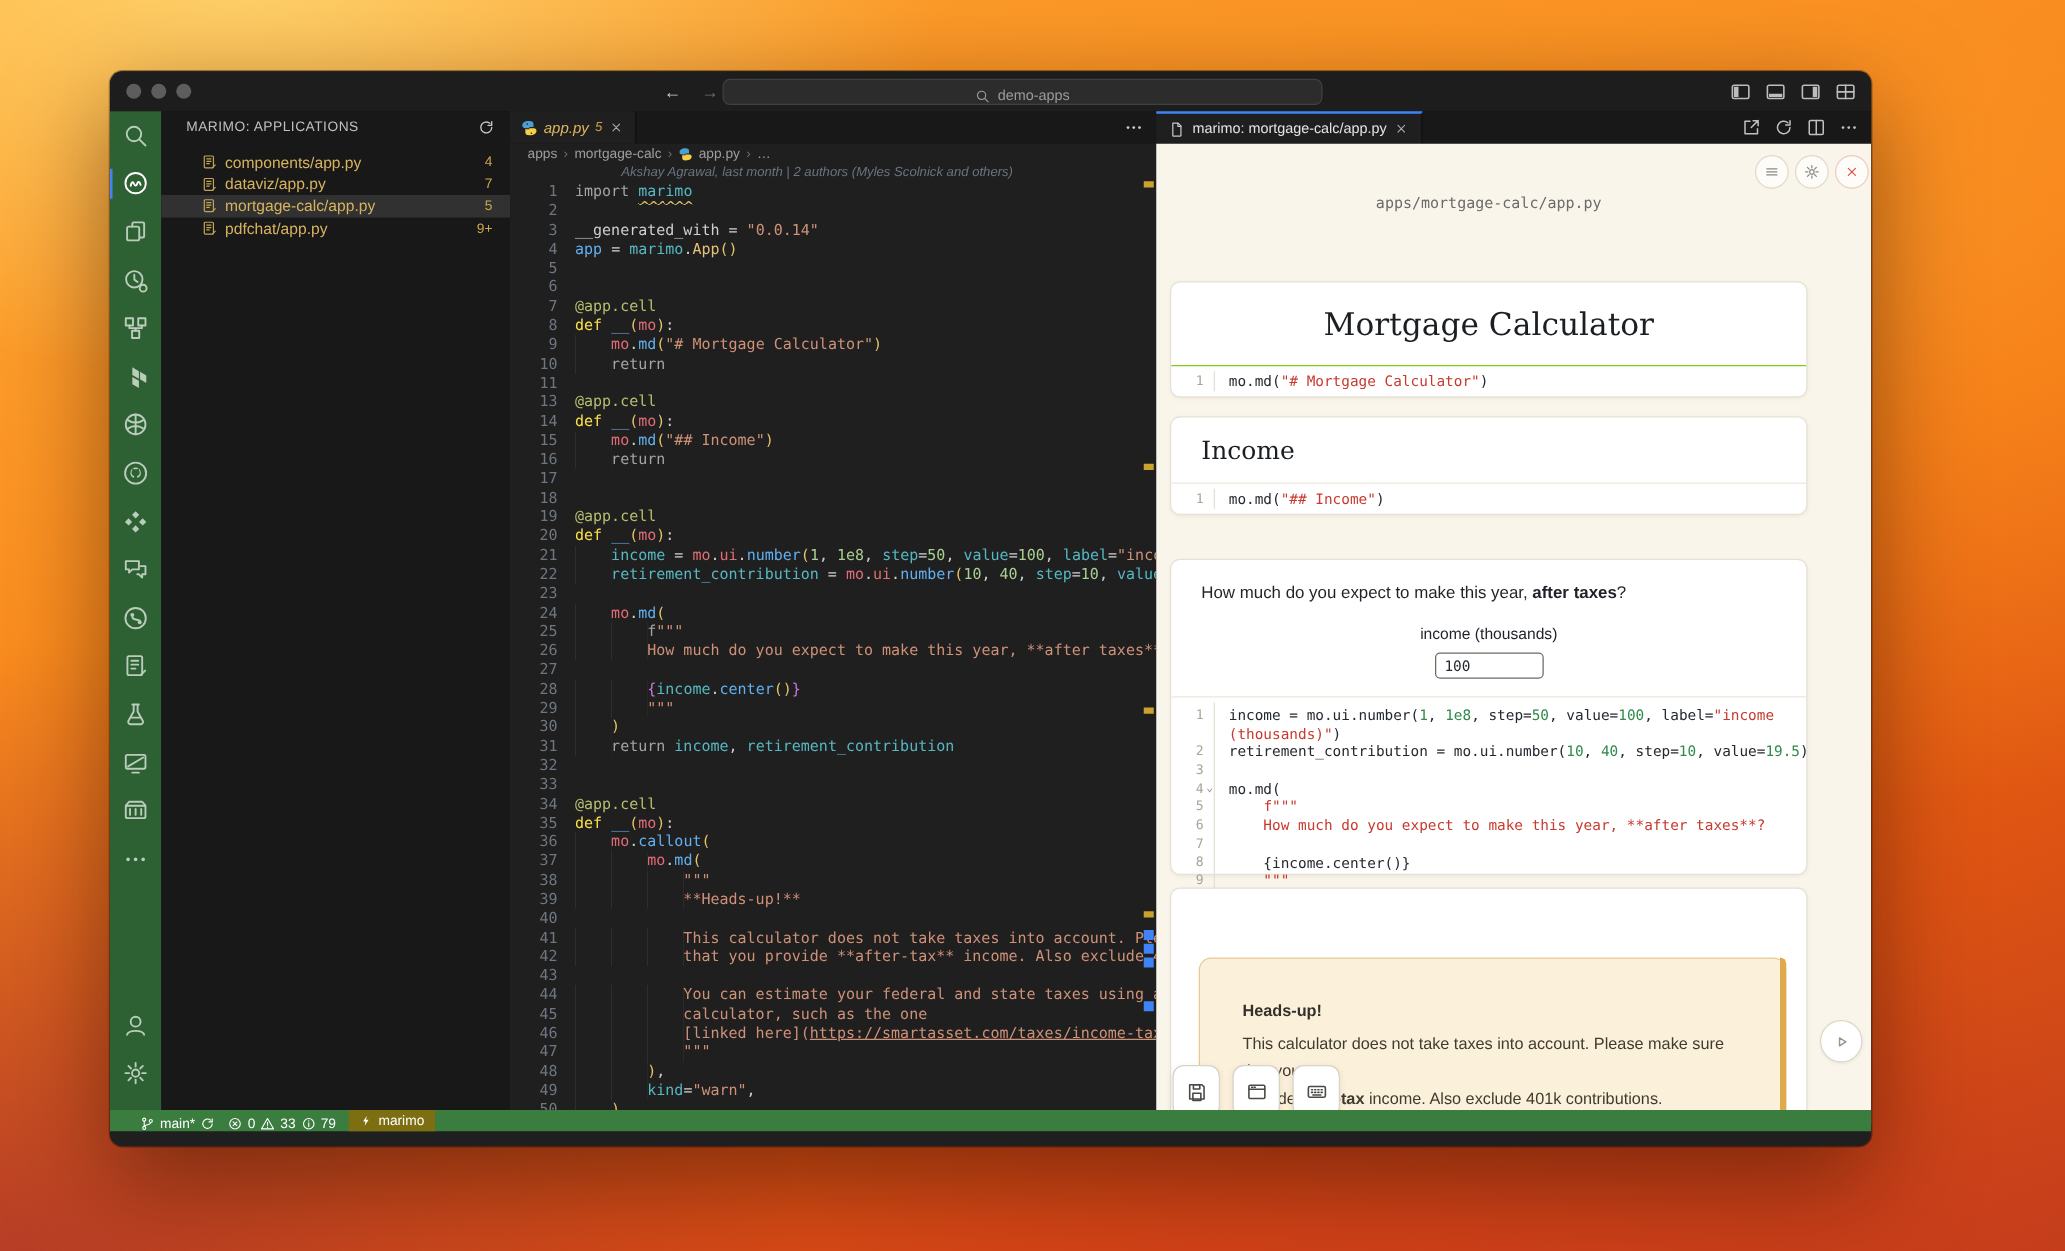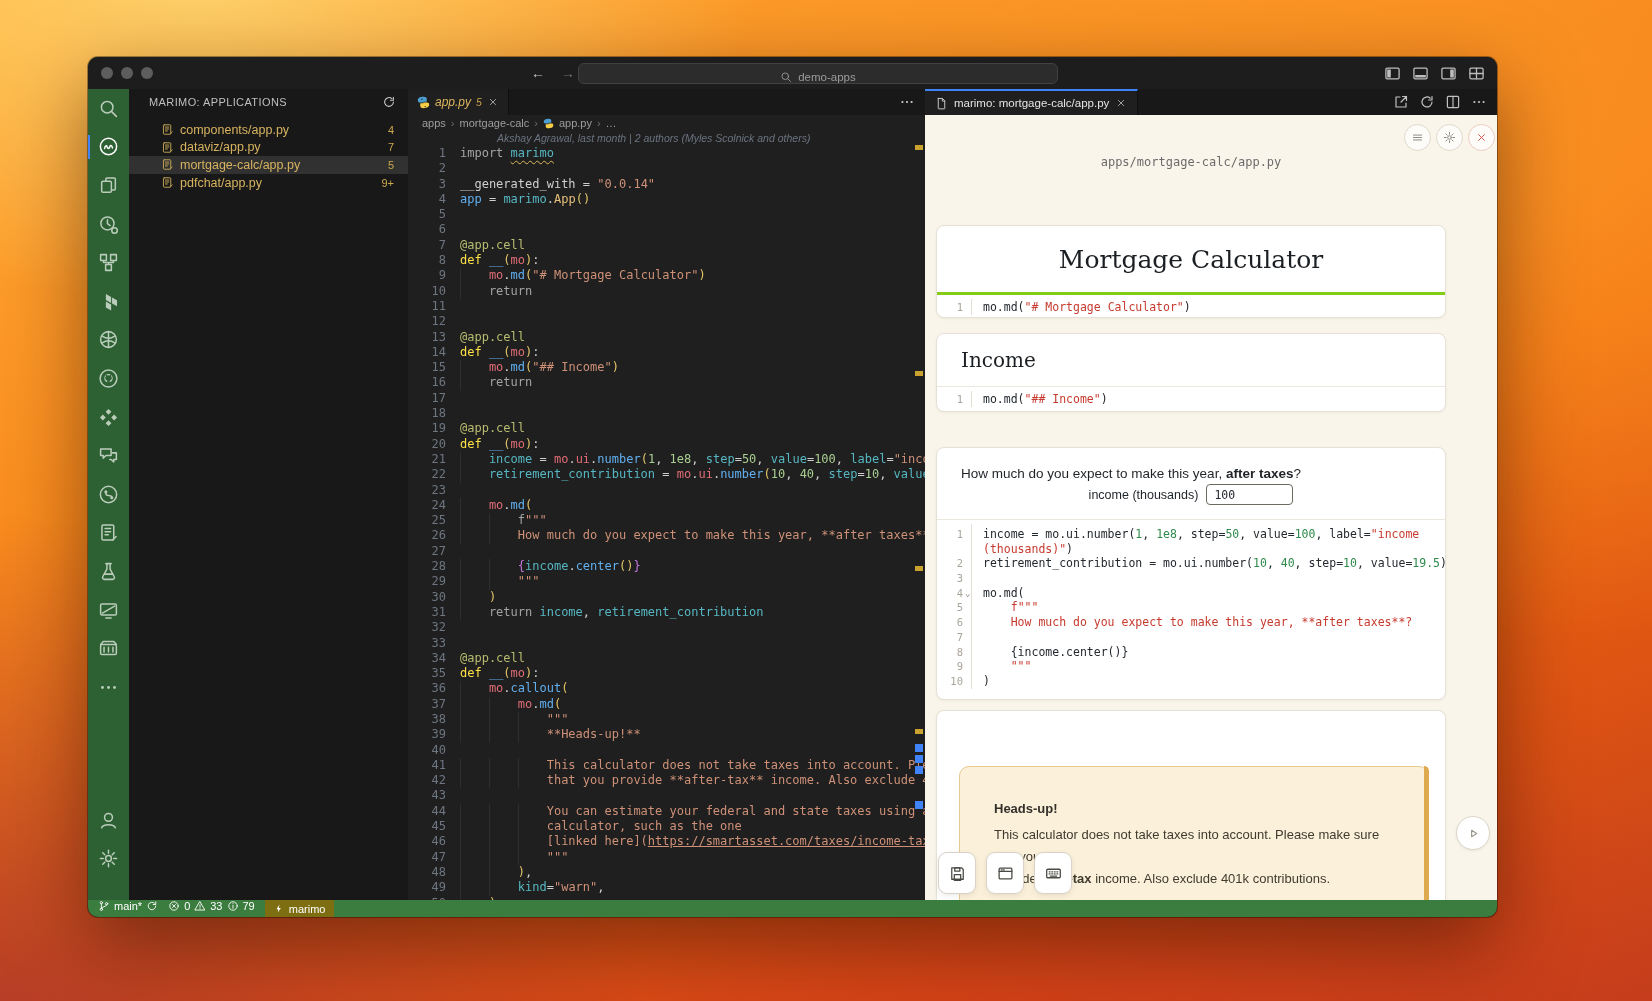--- a/index.html
+++ b/index.html
@@ -84,52 +84,52 @@
   .wv-toolbar{position:absolute;top:9px;left:479px;display:flex;gap:5px;}
   .circle-btn{width:25px;height:25px;border-radius:50%;border:1px solid #dfd9cb;background:rgba(255,255,255,.65);
     display:flex;align-items:center;justify-content:center;color:#8a8a85;}
   .circle-btn .ic{width:13px;height:13px}
   .circle-btn.danger{color:#d9534f;border-color:#ecccc2}
   .wv-path{position:absolute;left:11px;top:40px;width:510px;text-align:center;font-family:"DejaVu Sans Mono",monospace;font-size:12px;color:#6b6b6b;}
   .card{position:absolute;left:11px;width:510px;background:#fff;border:1px solid #e5e1d6;border-radius:8px;
     box-shadow:0 1px 3px rgba(60,50,20,.06);box-sizing:border-box;}
   .card1{top:110px;height:93px}.card2{top:218px;height:79px}.card3{top:332px;height:253px}.card4{top:595px;height:320px}
   .serif-title{font-family:"DejaVu Serif",serif;color:#1b1f23;}
-  .card1 .hd{height:66px;display:flex;align-items:center;justify-content:center;border-bottom:3px solid #84cc16;font-size:25px;}
+  .card1 .hd{height:66px;display:flex;align-items:center;justify-content:center;border-bottom:1px solid #84cc16;font-size:25px;}
   .card2 .hd{height:52px;display:flex;align-items:center;padding-left:24px;border-bottom:1px solid #ece8dd;font-size:20px;}
   .wcode{padding:5px 0 4px 0;position:relative;}
   .wcode .vline{position:absolute;left:34px;top:4px;bottom:4px;border-left:1px solid #e3dfd4;}
   .wcrow{height:14.7px;line-height:14.7px;white-space:pre;position:relative;padding-left:46px;
     font-family:"DejaVu Sans Mono",monospace;font-size:11.5px;color:#24292f;}
   .wcrow .wgut{position:absolute;left:0;top:0;width:26px;text-align:right;color:#a9a49a;font-size:10.5px;}
   .wcrow .wfold{position:absolute;left:28px;top:0;color:#8a857c;font-size:9px;}
   .wv .tk-t{color:#24292f}.wv .tk-s{color:#c73a2e}.wv .tk-n{color:#2f8a4b}
   .q-line{padding:18px 24px 0 24px;font-size:13.5px;color:#1f2328;}
   .tx-b{font-weight:bold}
-  .input-row{margin-top:3px;display:flex;align-items:center;justify-content:center;gap:8px;font-size:12.5px;color:#1f2328;}
+  .input-row{margin-top:19px;display:flex;align-items:center;justify-content:center;gap:8px;font-size:12.5px;color:#1f2328;flex-direction:column;}
   .num-input{width:78px;height:19px;border:1.4px solid #6e6a60;border-radius:4px;background:#fff;
     font-family:"DejaVu Sans Mono",monospace;font-size:11.5px;color:#24292f;padding:0 0 0 7px;}
   .card3 .divider{border-top:1px solid #ece8dd;margin-top:14px;}
   .card3 .wcode{padding-top:7px;}
   .callout{position:absolute;left:22px;top:55px;width:470px;height:250px;background:var(--callout-bg,#fbf0da);
     border:1px solid var(--callout-border,#e8c98f);border-radius:10px;box-sizing:border-box;padding:34px 38px 0 34px;}
   .callout .accent{position:absolute;right:-1px;top:-1px;bottom:-1px;width:5px;background:#dfa94e;border-radius:0 10px 10px 0;}
   .callout .co-title{font-size:13px;font-weight:bold;color:#33302a;}
   .callout p{margin:0;font-size:13px;color:#403b2f;line-height:22px;}
   .callout .p1{margin-top:8px;}
   .float-btns{position:absolute;left:13px;top:737px;display:flex;gap:10px;}
   .fbtn{width:36px;height:40px;background:#fff;border:1px solid #d8d3c6;border-radius:9px;display:flex;align-items:center;justify-content:center;
     color:#4a4a45;box-shadow:0 2px 6px rgba(0,0,0,.08);}
   .fbtn .ic{width:17px;height:17px}
   .run-btn{position:absolute;left:531px;top:701px;width:32px;height:32px;border-radius:50%;background:#fff;border:1px solid #dcd7ca;
     display:flex;align-items:center;justify-content:center;color:#9a958a;box-shadow:0 1px 3px rgba(0,0,0,.07);}
   .run-btn .ic{width:15px;height:15px}
   
-  .statusbar{position:absolute;left:0;right:0;bottom:0;height:17px;background:var(--status-bar-green,#3b7c3f);
-    display:flex;align-items:flex-start;padding:0 10px;gap:10px;color:#fff;font-size:11px;}
+  .statusbar{position:absolute;left:0;right:0;bottom:12px;height:17px;background:var(--status-bar-green,#3b7c3f);
+    display:flex;align-items:flex-end;padding:0 24px;gap:10px;color:#fff;font-size:11px;}
   .sb-item{display:flex;align-items:center;gap:4px;}
   .sb-item .ic{width:12px;height:12px}
   .sb-chip{display:flex;align-items:center;gap:5px;background:var(--status-chip-olive,#7e6e12);height:17px;padding:0 9px;}
   .sb-chip .ic{width:10px;height:11px}
 </style>
 </head>
 <body>
 
 <div class="desktop">
   <div class="window">
@@ -399,21 +399,20 @@
           <div class="crow"><span class="gut">2</span></div>
           <div class="crow"><span class="gut">3</span><span class="tk-t">__generated_with</span><span class="tk-t"> = </span><span class="tk-s">"0.0.14"</span></div>
           <div class="crow"><span class="gut">4</span><span class="tk-f">app</span><span class="tk-t"> = </span><span class="tk-v">marimo</span><span class="tk-t">.</span><span class="tk-cl">App</span><span class="tk-b">()</span></div>
           <div class="crow"><span class="gut">5</span></div>
           <div class="crow"><span class="gut">6</span></div>
           <div class="crow"><span class="gut">7</span><span class="tk-dec">@app.cell</span></div>
           <div class="crow"><span class="gut">8</span><span class="tk-d">def </span><span class="tk-f">__</span><span class="tk-b">(</span><span class="tk-o">mo</span><span class="tk-b">)</span><span class="tk-t">:</span></div>
           <div class="crow"><span class="gut">9</span><span class="ind" style="width: 4ch;"></span><span class="tk-o">mo</span><span class="tk-t">.</span><span class="tk-f">md</span><span class="tk-b">(</span><span class="tk-s">"# Mortgage Calculator"</span><span class="tk-b">)</span></div>
           <div class="crow"><span class="gut">10</span><span class="ind" style="width: 4ch;"></span><span class="tk-k">return</span></div>
           <div class="crow"><span class="gut">11</span></div>
-          <div class="crow"><span class="gut">12</span></div>
           <div class="crow"><span class="gut">13</span><span class="tk-dec">@app.cell</span></div>
           <div class="crow"><span class="gut">14</span><span class="tk-d">def </span><span class="tk-f">__</span><span class="tk-b">(</span><span class="tk-o">mo</span><span class="tk-b">)</span><span class="tk-t">:</span></div>
           <div class="crow"><span class="gut">15</span><span class="ind" style="width: 4ch;"></span><span class="tk-o">mo</span><span class="tk-t">.</span><span class="tk-f">md</span><span class="tk-b">(</span><span class="tk-s">"## Income"</span><span class="tk-b">)</span></div>
           <div class="crow"><span class="gut">16</span><span class="ind" style="width: 4ch;"></span><span class="tk-k">return</span></div>
           <div class="crow"><span class="gut">17</span></div>
           <div class="crow"><span class="gut">18</span></div>
           <div class="crow"><span class="gut">19</span><span class="tk-dec">@app.cell</span></div>
           <div class="crow"><span class="gut">20</span><span class="tk-d">def </span><span class="tk-f">__</span><span class="tk-b">(</span><span class="tk-o">mo</span><span class="tk-b">)</span><span class="tk-t">:</span></div>
           <div class="crow"><span class="gut">21</span><span class="ind" style="width: 4ch;"></span><span class="tk-v">income</span><span class="tk-t"> = </span><span class="tk-o">mo</span><span class="tk-t">.</span><span class="tk-o">ui</span><span class="tk-t">.</span><span class="tk-f">number</span><span class="tk-b">(</span><span class="tk-n">1</span><span class="tk-t">, </span><span class="tk-n">1e8</span><span class="tk-t">, </span><span class="tk-v">step</span><span class="tk-t">=</span><span class="tk-n">50</span><span class="tk-t">, </span><span class="tk-v">value</span><span class="tk-t">=</span><span class="tk-n">100</span><span class="tk-t">, </span><span class="tk-v">label</span><span class="tk-t">=</span><span class="tk-s">"income (thousands)"</span></div>
           <div class="crow"><span class="gut">22</span><span class="ind" style="width: 4ch;"></span><span class="tk-v">retirement_contribution</span><span class="tk-t"> = </span><span class="tk-o">mo</span><span class="tk-t">.</span><span class="tk-o">ui</span><span class="tk-t">.</span><span class="tk-f">number</span><span class="tk-b">(</span><span class="tk-n">10</span><span class="tk-t">, </span><span class="tk-n">40</span><span class="tk-t">, </span><span class="tk-v">step</span><span class="tk-t">=</span><span class="tk-n">10</span><span class="tk-t">, </span><span class="tk-v">value</span></div>

